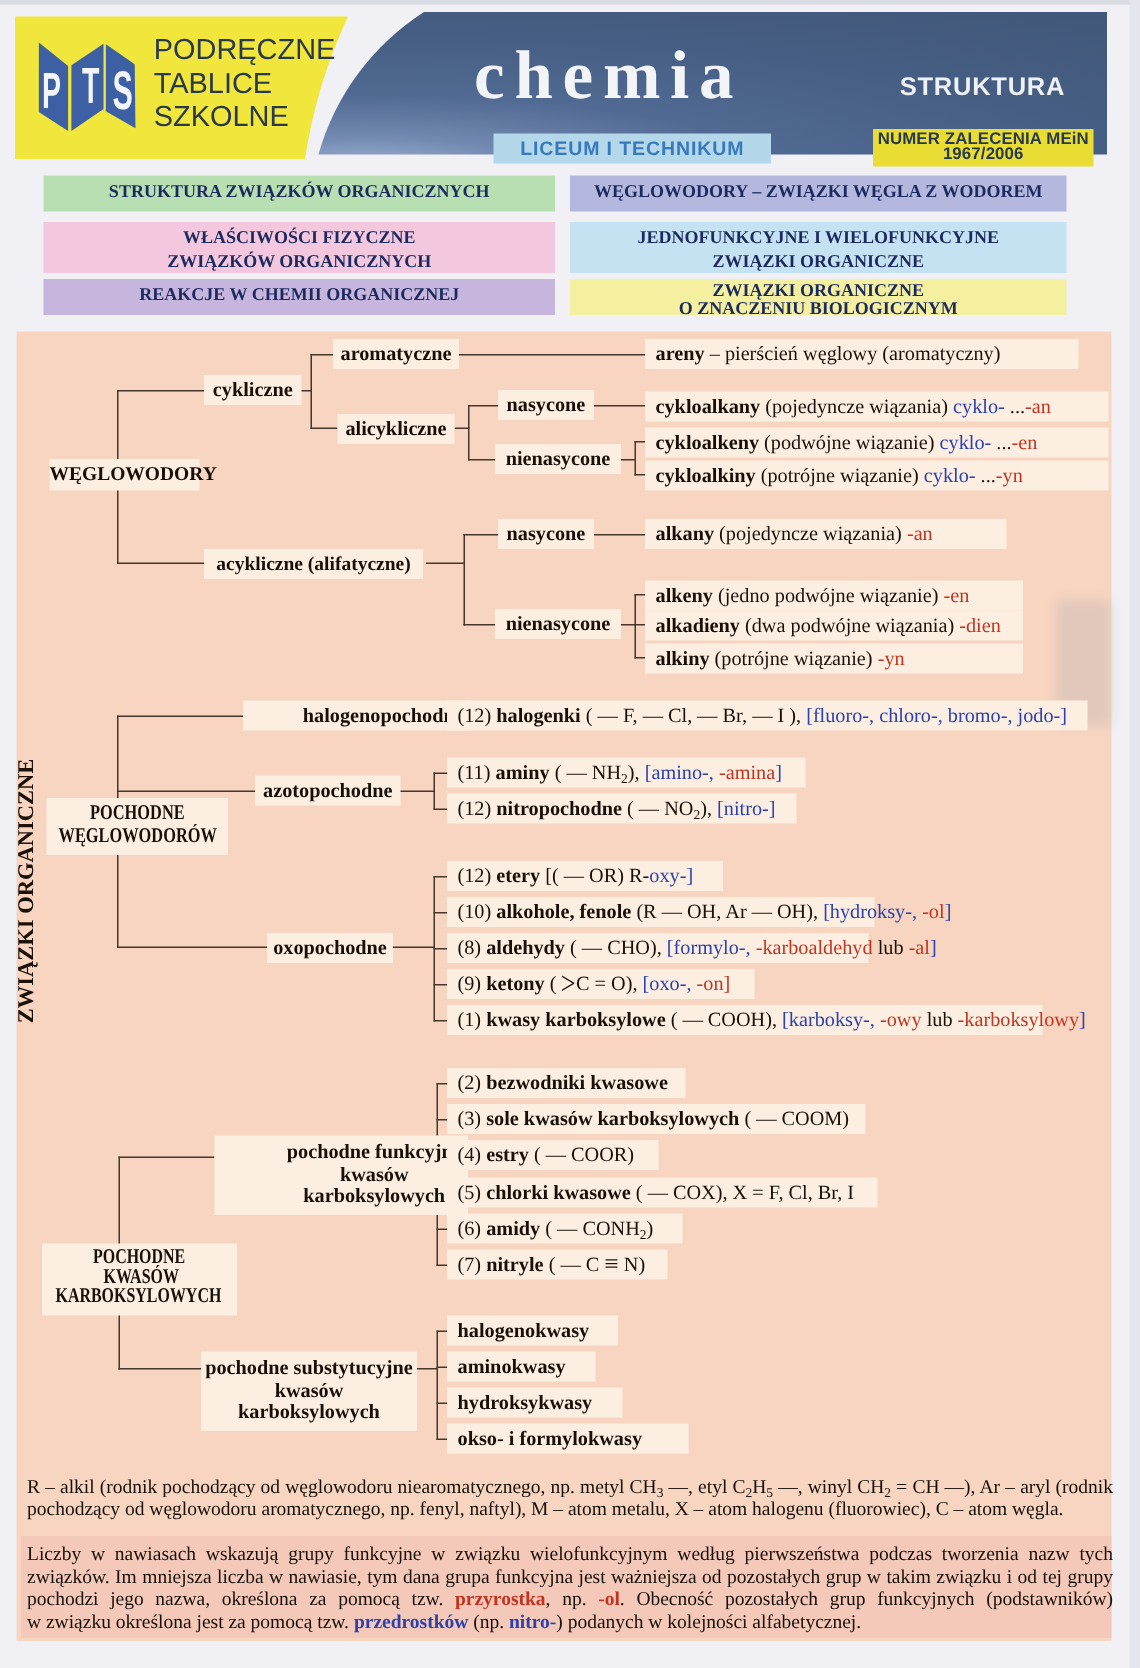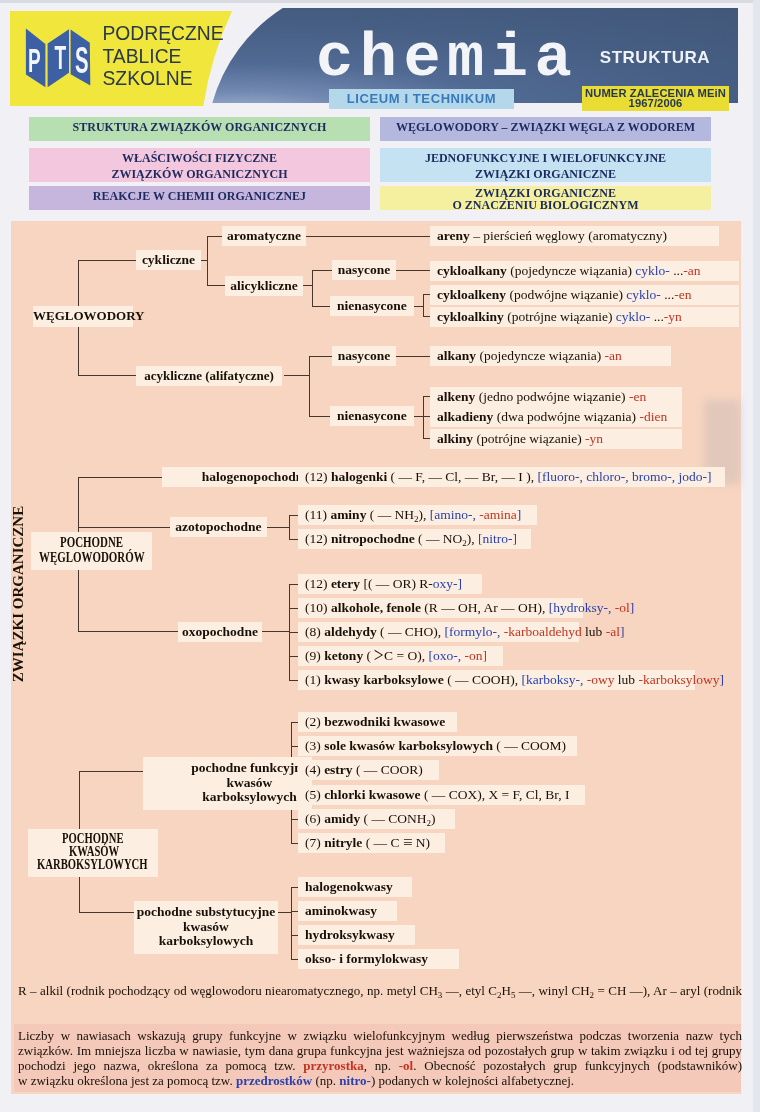--- a/index.html
+++ b/index.html
@@ -46,21 +46,21 @@
   <g font-family="Liberation Sans, sans-serif" font-size="34" font-weight="bold" fill="#f2f5fa">
     <text x="50" y="72" transform="scale(0.56,1)">P</text>
     <text x="97.5" y="69" transform="scale(0.56,1)">T</text>
     <text x="114.5" y="62" transform="scale(0.655,1.17)" font-size="31">S</text>
   </g>
 </svg>
 
 <div class="abs" style="left:102.5px;top:23px;font-family:'Liberation Sans',sans-serif;
      font-size:19.3px;line-height:22.6px;color:#29394a;">PODRĘCZNE<br>TABLICE<br>SZKOLNE</div>
 
-<div class="abs" style="left:316px;top:23px;font-family:Liberation Mono, monospace;font-weight:bold;font-size:62px;
+<div class="abs" style="left:316px;top:23px;font-family:Liberation Serif, serif;font-weight:bold;font-size:46px;
      letter-spacing:6.5px;color:#f3f4f7;">chemia</div>
 
 <div class="abs" style="left:329px;top:89px;width:185px;height:20px;background:#b4d8ea;
      text-align:center;line-height:20px;font-family:'Liberation Sans',sans-serif;
      font-weight:bold;font-size:13px;letter-spacing:.6px;color:#3779bd;">LICEUM I TECHNIKUM</div>
 
 <div class="abs" style="left:575px;top:48px;width:160px;text-align:center;
      font-family:'Liberation Sans',sans-serif;font-weight:bold;font-size:17px;
      letter-spacing:.5px;color:#eef1f5;">STRUKTURA</div>
 
@@ -193,19 +193,20 @@
 <div class="leaf" style="left:298px;top:809px;width:150px;">(6) <b>amidy</b> ( — CONH<sub>2</sub>)</div>
 <div class="leaf" style="left:298px;top:833px;width:140px;">(7) <b>nitryle</b> ( — C <span style="font-size:17px;line-height:0;vertical-align:-1px;">≡</span> N)</div>
 <div class="leaf" style="left:298px;top:877px;width:107px;font-weight:bold;">halogenokwasy</div>
 <div class="leaf" style="left:298px;top:901px;width:92px;font-weight:bold;">aminokwasy</div>
 <div class="leaf" style="left:298px;top:925px;width:110px;font-weight:bold;">hydroksykwasy</div>
 <div class="leaf" style="left:298px;top:949px;width:154px;font-weight:bold;">okso- i formylokwasy</div>
 
 <div class="abs" style="left:14px;top:1024px;width:727px;height:68px;background:#f5c9ba;"></div>
 <div class="abs" style="left:18px;top:983px;width:724px;font-size:13px;line-height:15px;color:#181008;">
   <div class="jl">R – alkil (rodnik pochodzący od węglowodoru niearomatycznego, np. metyl CH<sub>3</sub> —, etyl C<sub>2</sub>H<sub>5</sub> —, winyl CH<sub>2</sub> = CH —), Ar – aryl (rodnik</div>
+  <div>pochodzący od węglowodoru aromatycznego, np. fenyl, naftyl), M – atom metalu, X – atom halogenu (fluorowiec), C – atom węgla.</div>
 </div>
 <div class="abs" style="left:18px;top:1028px;width:724px;font-size:13px;line-height:15px;color:#181008;">
   <div class="jl">Liczby w nawiasach wskazują grupy funkcyjne w związku wielofunkcyjnym według pierwszeństwa podczas tworzenia nazw tych</div>
   <div class="jl">związków. Im mniejsza liczba w nawiasie, tym dana grupa funkcyjna jest ważniejsza od pozostałych grup w takim związku i od tej grupy</div>
   <div class="jl">pochodzi jego nazwa, określona za pomocą tzw. <b class="red">przyrostka</b>, np. <b class="red">-ol</b>. Obecność pozostałych grup funkcyjnych (podstawników)</div>
   <div>w związku określona jest za pomocą tzw. <b class="blu">przedrostków</b> (np. <b class="blu">nitro-</b>) podanych w kolejności alfabetycznej.</div>
 </div>
 
 </body></html>

